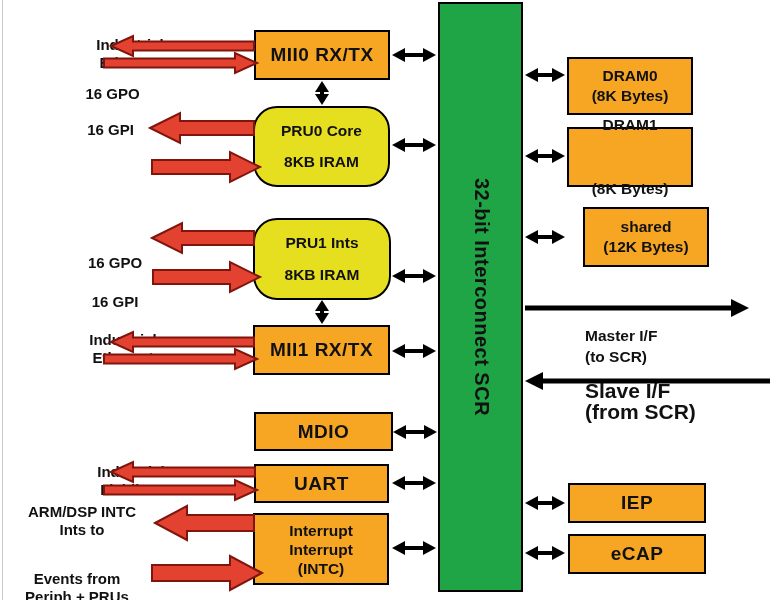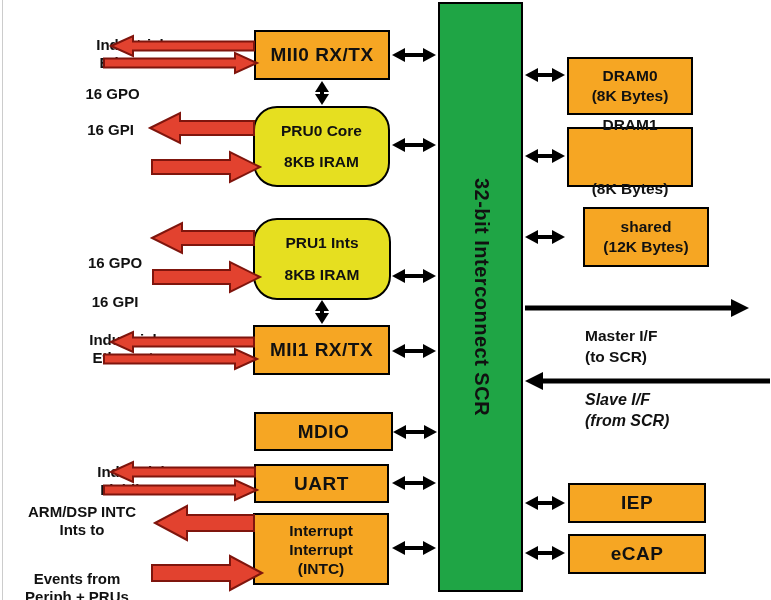--- a/index.html
+++ b/index.html
@@ -124,21 +124,21 @@
   <div class="lbl" style="left:0px;top:570px;width:154px;">
     <div>Events from</div>
     <div>Periph + PRUs</div>
   </div>
 
   <div class="lbl lbl-left" style="left:585px;top:325px;width:140px;line-height:21px;font-size:15.5px;">
     <div>Master I/F</div>
     <div>(to  SCR)</div>
   </div>
 
-  <div class="lbl lbl-left" style="left:585px;top:389px;width:150px;line-height:21px;font-size:16px;font-style:italic;">
+  <div class="lbl lbl-left" style="left:585px;top:380px;width:150px;line-height:21px;font-size:21px;">
     <div>Slave I/F</div>
     <div>(from  SCR)</div>
   </div>
 
   <svg class="layer" width="771" height="600" viewBox="0 0 771 600">
 
     <g>
       <line class="blk-line" x1="402" y1="55" x2="426" y2="55"></line>
       <polygon class="blk" points="392,55 405,48 405,62"></polygon>
         <polygon class="blk" points="436,55 423,48 423,62"></polygon>

